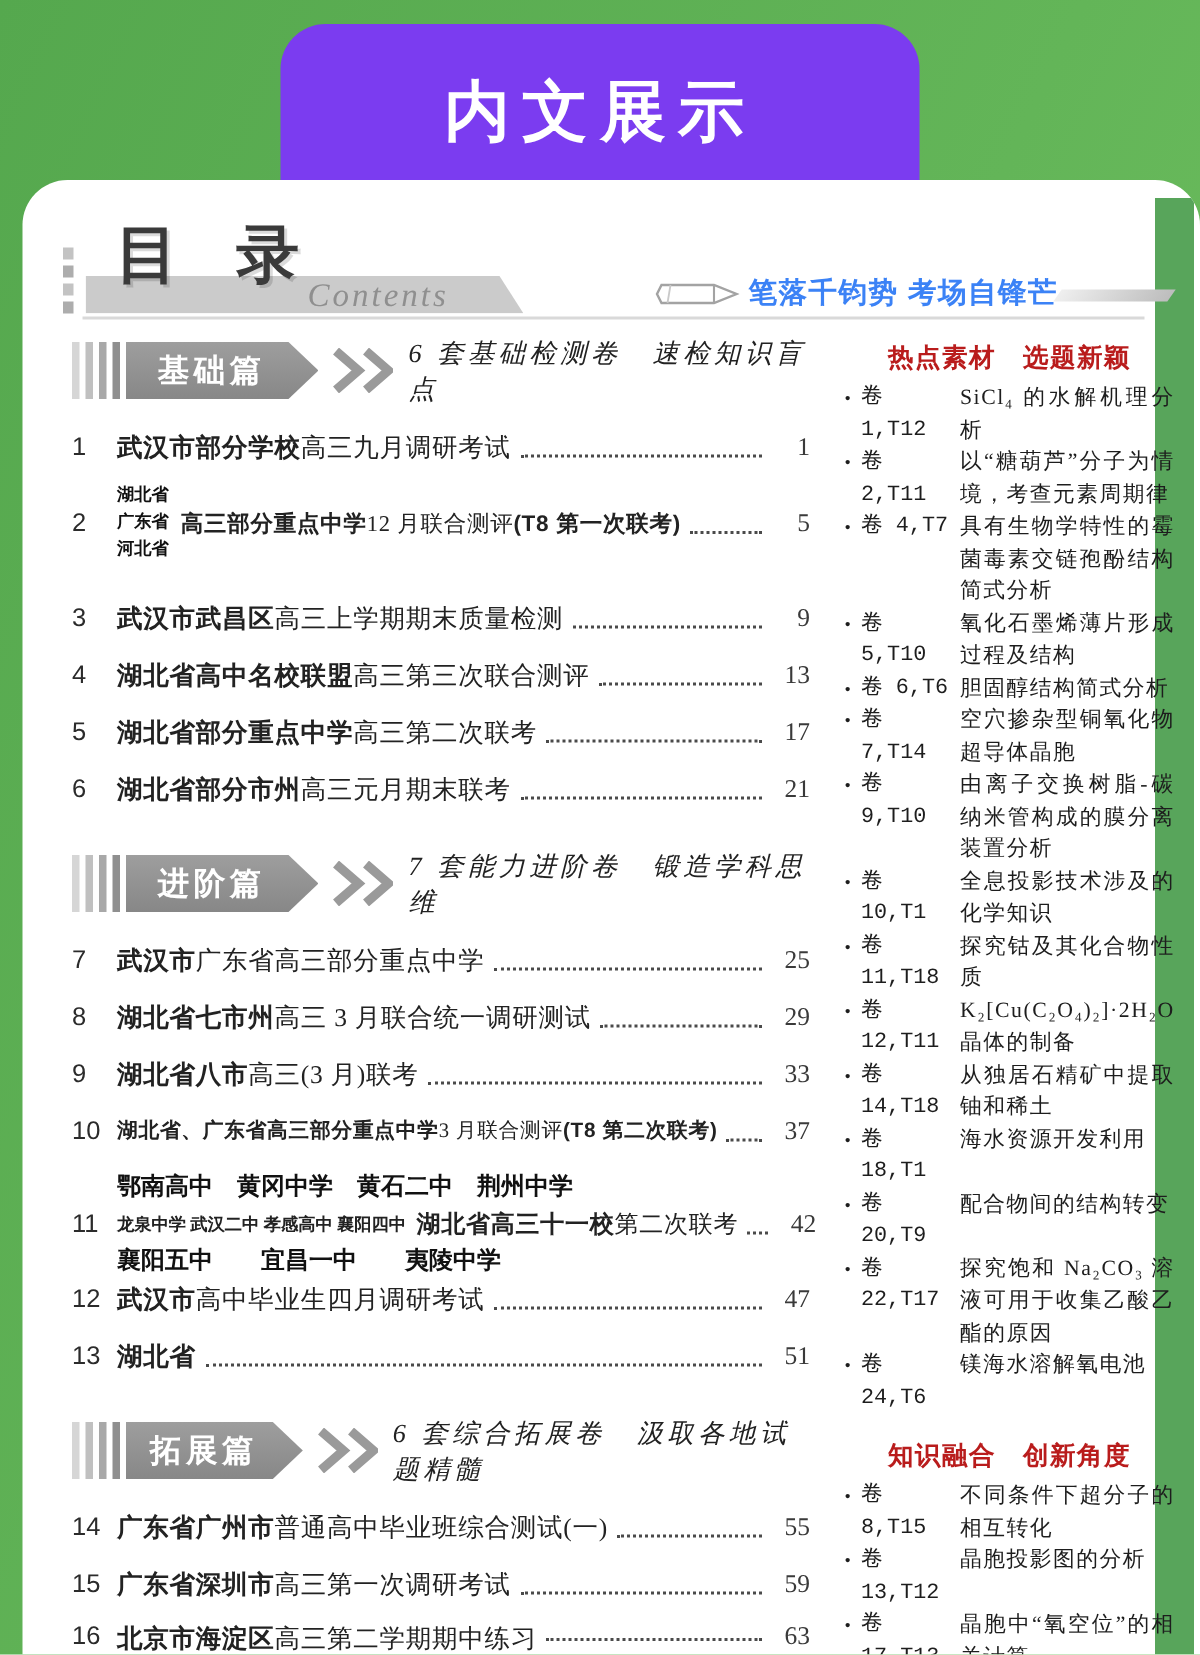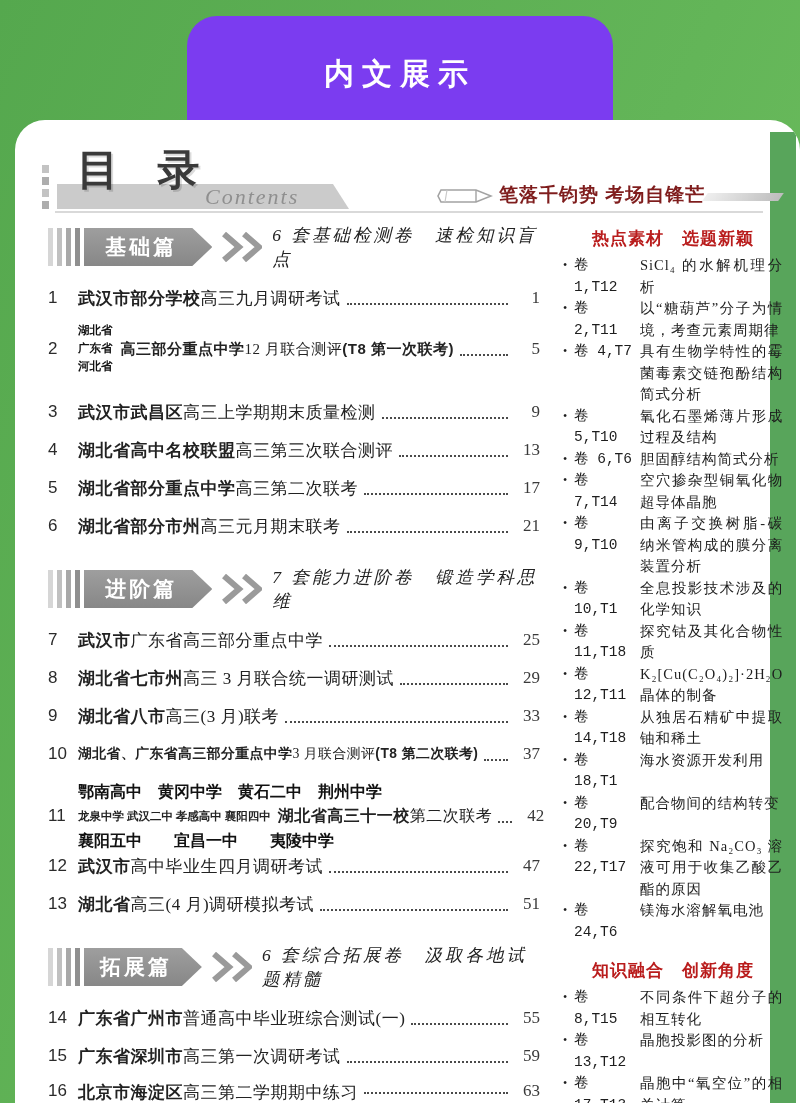--- a/index.html
+++ b/index.html
@@ -5,21 +5,21 @@
   * { margin:0; padding:0; box-sizing:border-box; }
   html,body { width:800px; height:1103px; overflow:hidden; }
   body { position:relative; font-family:"Liberation Serif","DejaVu Serif",serif;
          background:linear-gradient(115deg,#55a84e 0%,#63b558 55%,#72c260 100%); }
 
   
   .banner { position:absolute; left:187px; top:16px; width:426px; height:112px; z-index:1;
             background:#7b3cf0; border-radius:30px 30px 0 0;
             display:flex; align-items:center; justify-content:center; }
   .banner-title { color:#fff; font-family:"Liberation Sans","DejaVu Sans",sans-serif;
-                  font-weight:700; font-size:30px; letter-spacing:8px; padding-top:4px; }
+                  font-weight:700; font-size:44px; letter-spacing:8px; padding-top:4px; }
 
   
   .card { position:absolute; left:15px; top:120px; width:785px; height:983px; z-index:2;
           background:#ffffff; border-radius:30px 30px 0 0; overflow:hidden; }
   .green-strip { position:absolute; right:4px; top:12px; bottom:0; width:26px;
                  background:#58a55b; }
 
   
   .hdr-dashes { position:absolute; left:27px; top:45px; display:flex; flex-direction:column; gap:4px; }
   .hdr-dashes i { width:7px; height:8px; background:#c3c3c3; }
@@ -27,21 +27,21 @@
   .hdr-band { position:absolute; left:42px; top:64px; width:292px; height:25px; background:#cbcbcb;
               clip-path:polygon(0 0, calc(100% - 16px) 0, 100% 100%, 0 100%); }
   .hdr-title { position:absolute; left:62px; top:22px; font-size:42px; font-weight:900;
                color:#3a3a3a; letter-spacing:14px; text-shadow:2px 2px 0 rgba(0,0,0,.14);
                font-family:"Liberation Serif","DejaVu Serif",serif; }
   .hdr-contents { position:absolute; left:190px; top:64px; font-style:italic; font-size:22px;
                   color:#8f8f8f; letter-spacing:2px; font-family:"Liberation Serif",serif; }
   .hdr-rule { position:absolute; left:40px; top:91px; width:708px; height:2px; background:#d9d9d9; }
   .hdr-pencil { position:absolute; left:420px; top:66px; }
   .hdr-slogan { position:absolute; left:484px; top:62px; font-size:19px; font-weight:700;
-                color:#7f1d1d; letter-spacing:1px;
+                color:#3b82f6; letter-spacing:1px;
                 font-family:"Liberation Sans","DejaVu Sans",sans-serif; }
   .hdr-swoosh { position:absolute; left:690px; top:73px; width:76px; height:8px;
                 background:linear-gradient(to right,#efefef,#bdbdbd);
                 transform:skewX(-35deg); }
 
   
   .cols { position:absolute; left:33px; top:99px; width:722px; bottom:0; display:flex; }
   .left-col { width:492px; }
   .divider { width:1px; background:#d2d2d2; margin-left:14px; }
   .sidebar { flex:1; padding:8px 10px 0 9px; }
@@ -250,21 +250,20 @@
         <div class="toc-row">
           <span class="num">12</span>
           <span class="b">武汉市</span>
           <span class="rest">高中毕业生四月调研考试</span>
           <span class="dots"></span>
           <span class="page">47</span>
         </div>
         <div class="toc-row">
           <span class="num">13</span>
           <span class="b">湖北省</span>
-          <span class="rest">高三(4 月)调研模拟考试</span>
           <span class="dots"></span>
           <span class="page">51</span>
         </div>
         <div class="badge-row">
           <span class="bars">
             <i></i>
             <i></i>
             <i></i>
             <i></i>
           </span>

